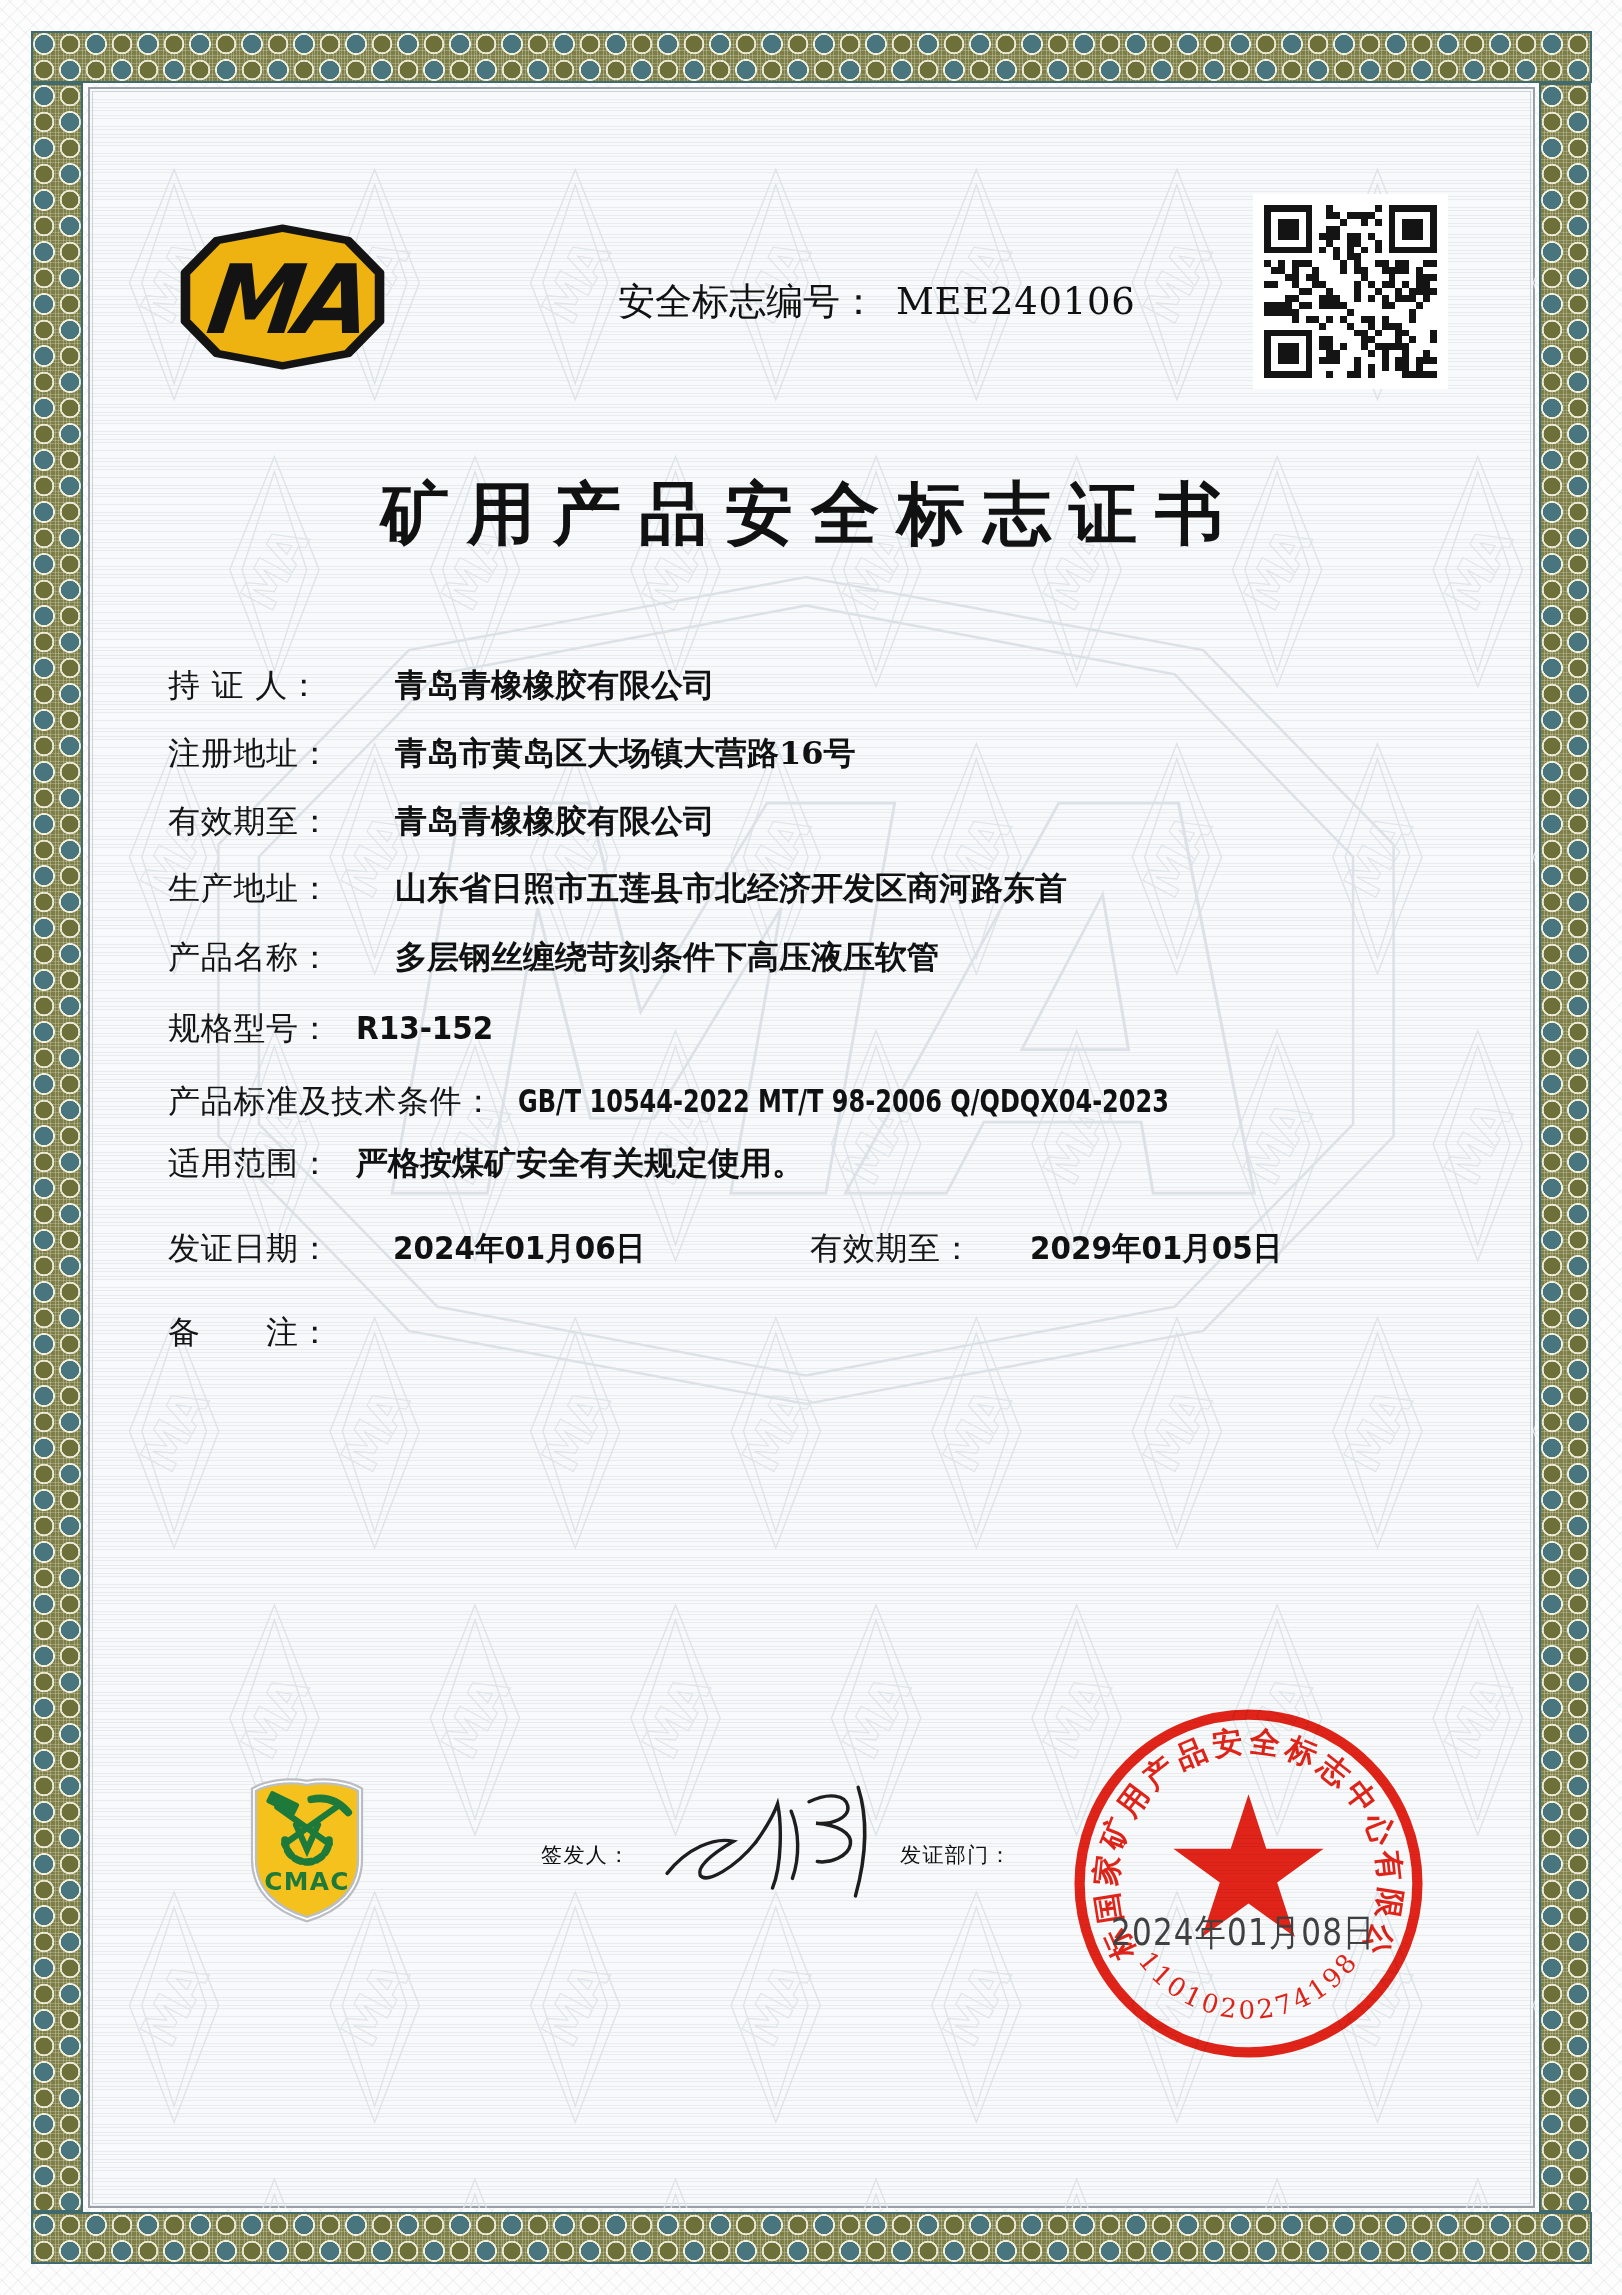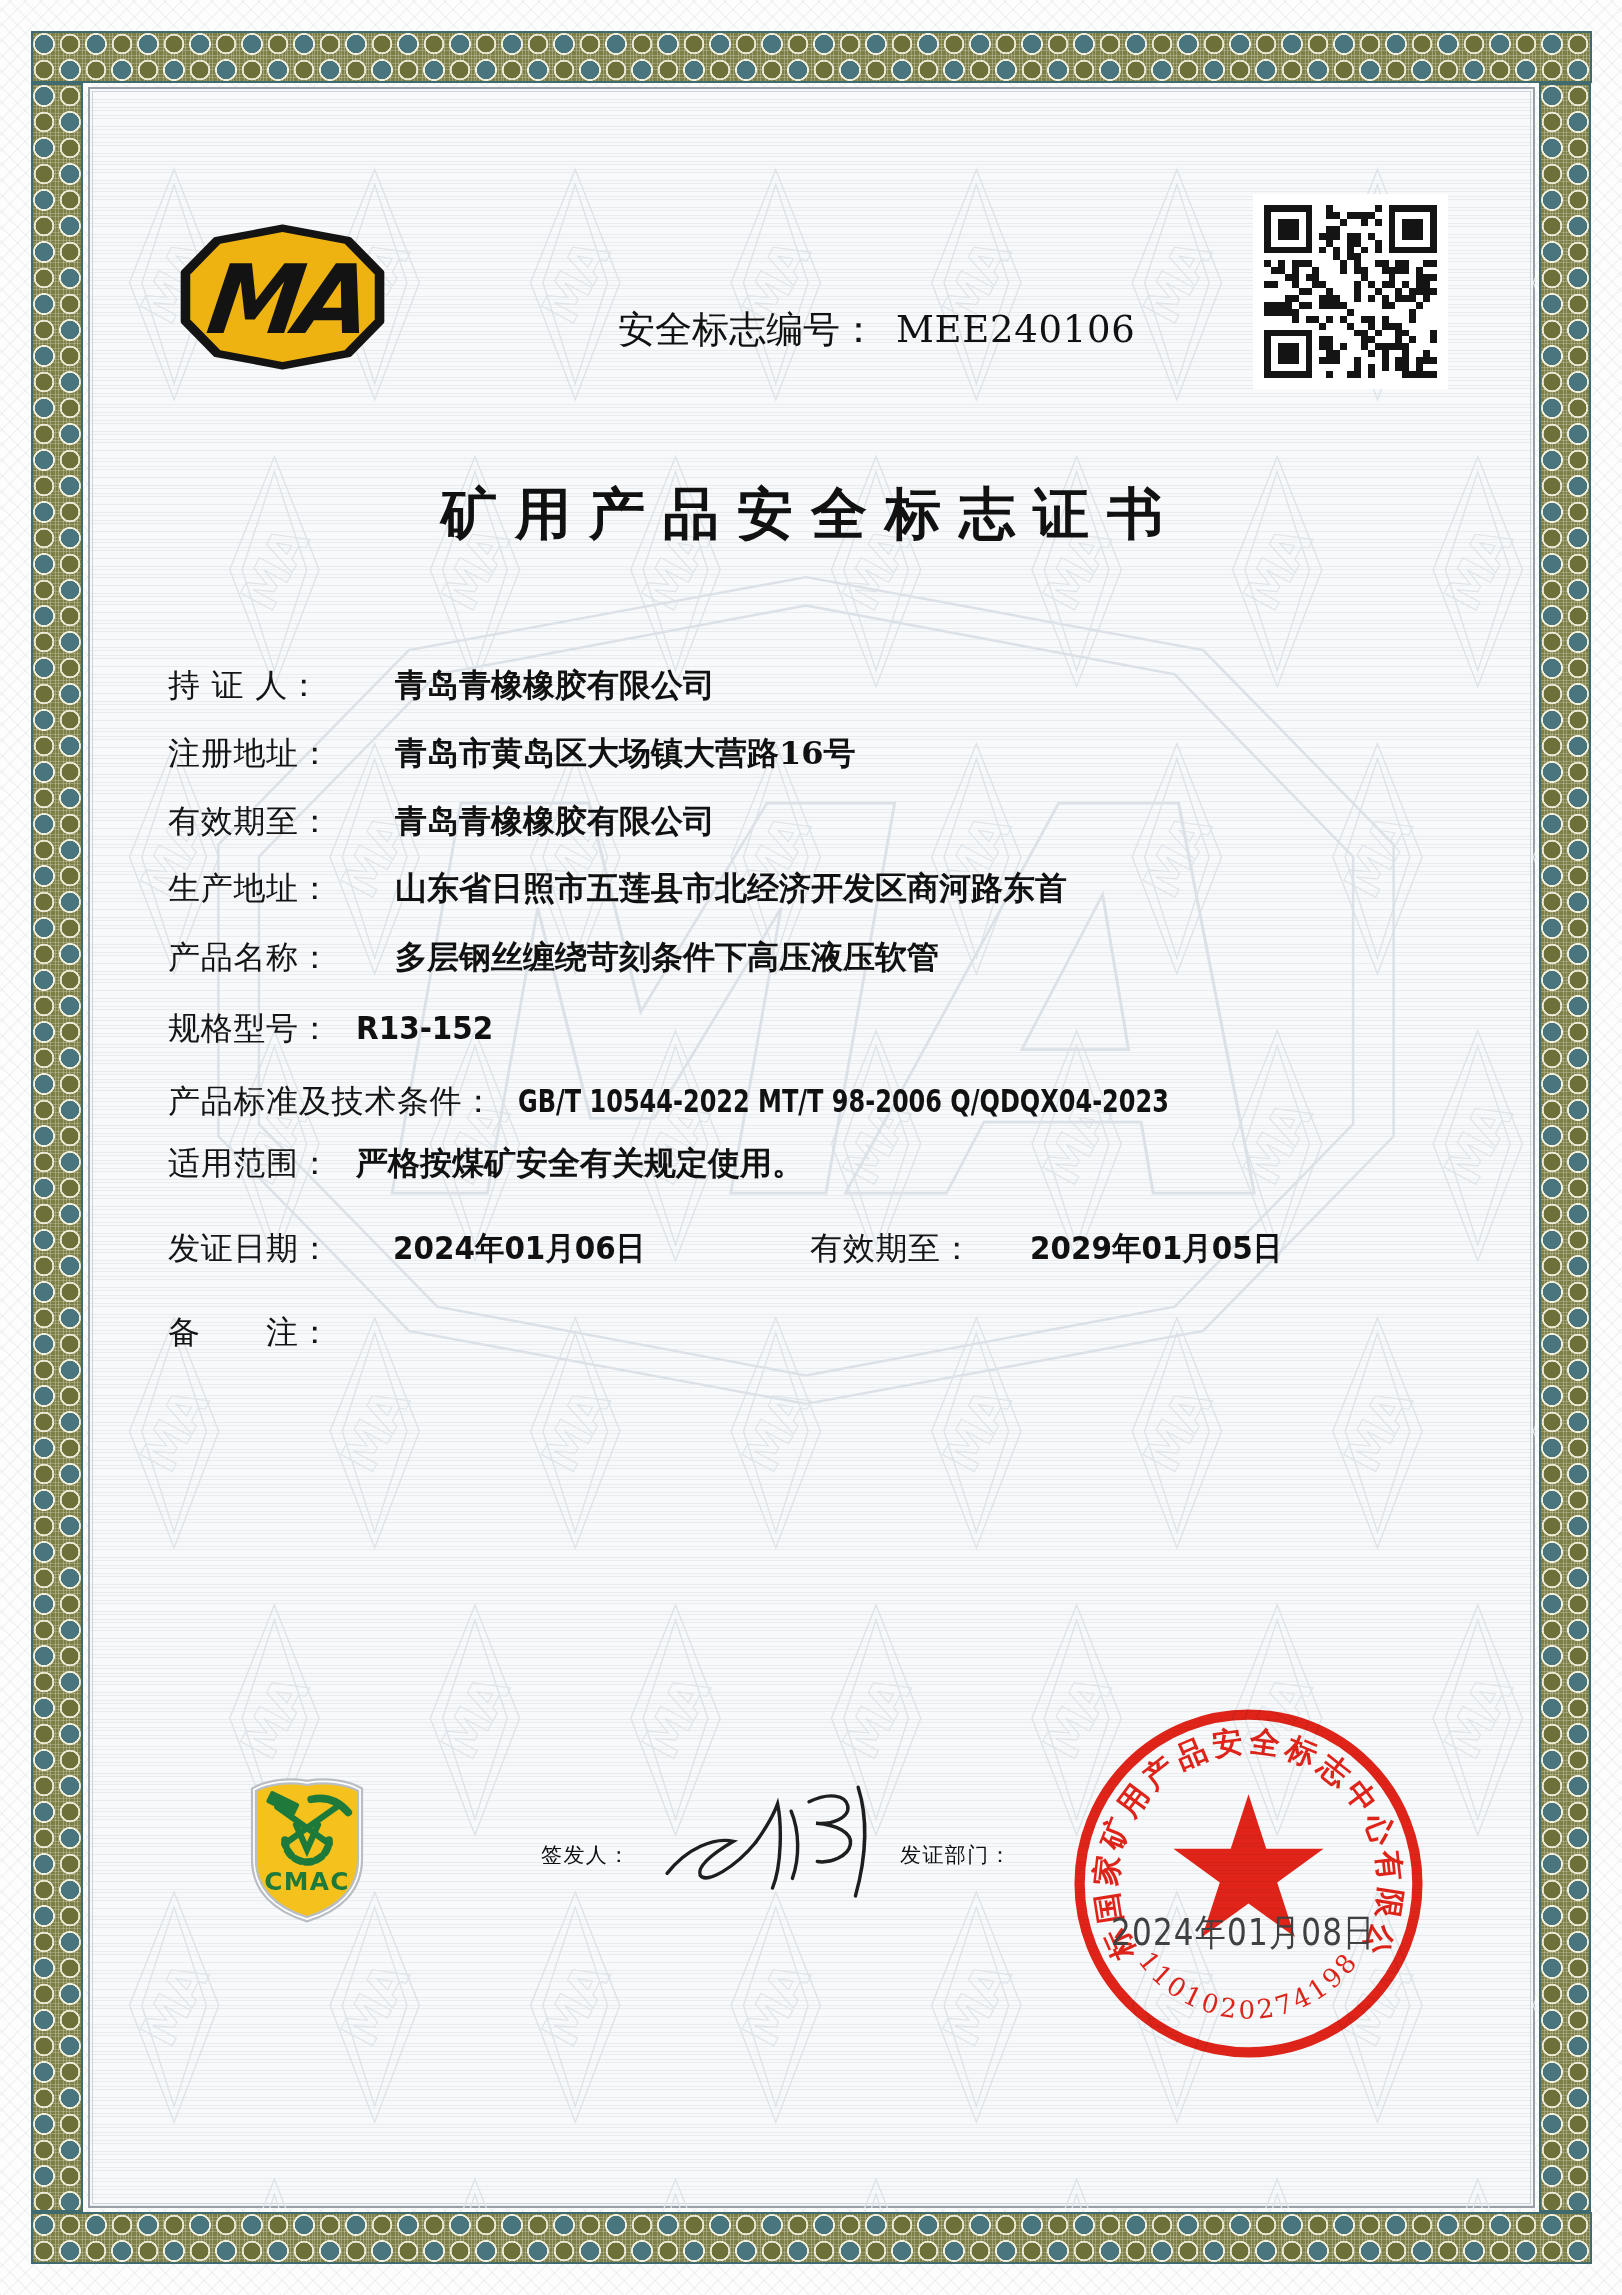--- a/index.html
+++ b/index.html
@@ -24,24 +24,24 @@
   .band-right{left:1539px;top:83px;width:52px;height:2129px;}
   
   .panel{position:absolute;left:88px;top:87px;width:1447px;height:2121px;box-sizing:border-box;
          border:2.7px solid #99a0a7;background-color:#f1f4f6;
          background-image:repeating-linear-gradient(180deg,#f7f9fa 0 2.1px,#e8ecef 2.1px 2.7px);}
   .panel::after{content:"";position:absolute;inset:2.1px;border:1.4px solid #ced3d8;pointer-events:none;}
   .wm-layer{position:absolute;left:88px;top:87px;z-index:1;}
   
   .abs{position:absolute;z-index:3;}
   .hdr{left:618px;top:280px;font-family:"DejaVu Serif","Liberation Serif",serif;font-size:37px;
-       line-height:44px;white-space:nowrap;margin-top:28px;}
+       line-height:44px;white-space:nowrap;}
   .hdr .num{margin-left:19px;letter-spacing:0.7px;}
   .title{left:0;width:1622px;top:462px;text-align:center;font-family:"DejaVu Serif","Liberation Serif",serif;
-         font-weight:700;font-size:56px;line-height:103px;letter-spacing:18px;white-space:nowrap;}
+         font-weight:700;font-size:68px;line-height:103px;letter-spacing:18px;white-space:nowrap;}
   .row{position:absolute;left:168px;height:40px;line-height:38px;white-space:nowrap;z-index:3;}
   .lab{font-size:32px;letter-spacing:0.7px;color:#151515;white-space:pre;}
   .val{position:absolute;top:0;font-family:"DejaVu Serif","Liberation Serif",serif;
        font-weight:700;font-size:32px;line-height:38px;white-space:nowrap;}
   .cond{display:inline-block;font-family:"DejaVu Sans","Liberation Sans",sans-serif;font-weight:700;
         transform:scaleX(.75);transform-origin:0 50%;letter-spacing:0;}
   .cond2{display:inline-block;font-family:"DejaVu Sans","Liberation Sans",sans-serif;font-weight:700;
         transform:scaleX(.92);transform-origin:0 50%;}
   .para{left:159px;top:1526px;width:1304px;font-family:"DejaVu Serif","Liberation Serif",serif;
         font-weight:700;font-size:34px;line-height:45px;text-align:justify;text-indent:69px;color:#0f0f0f;}

